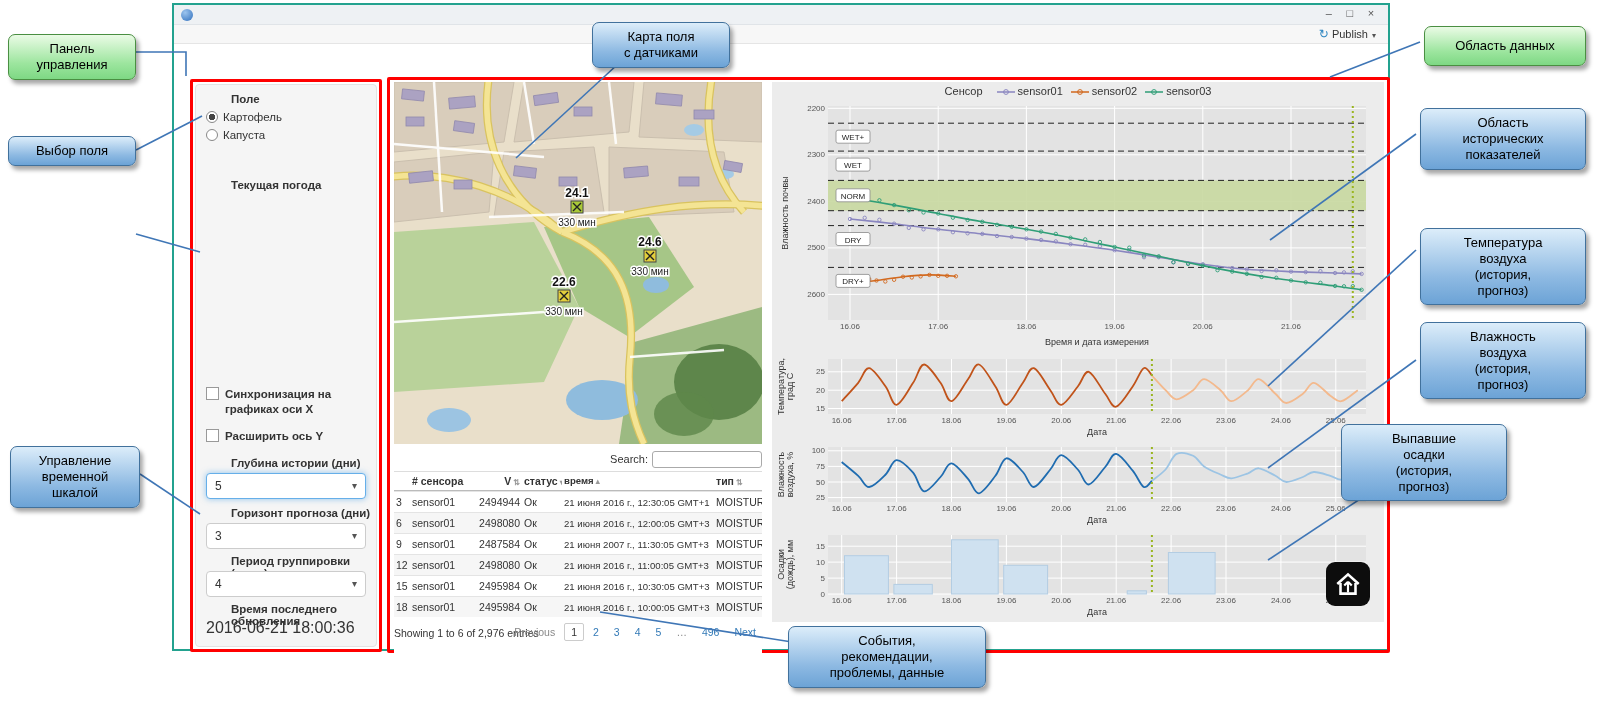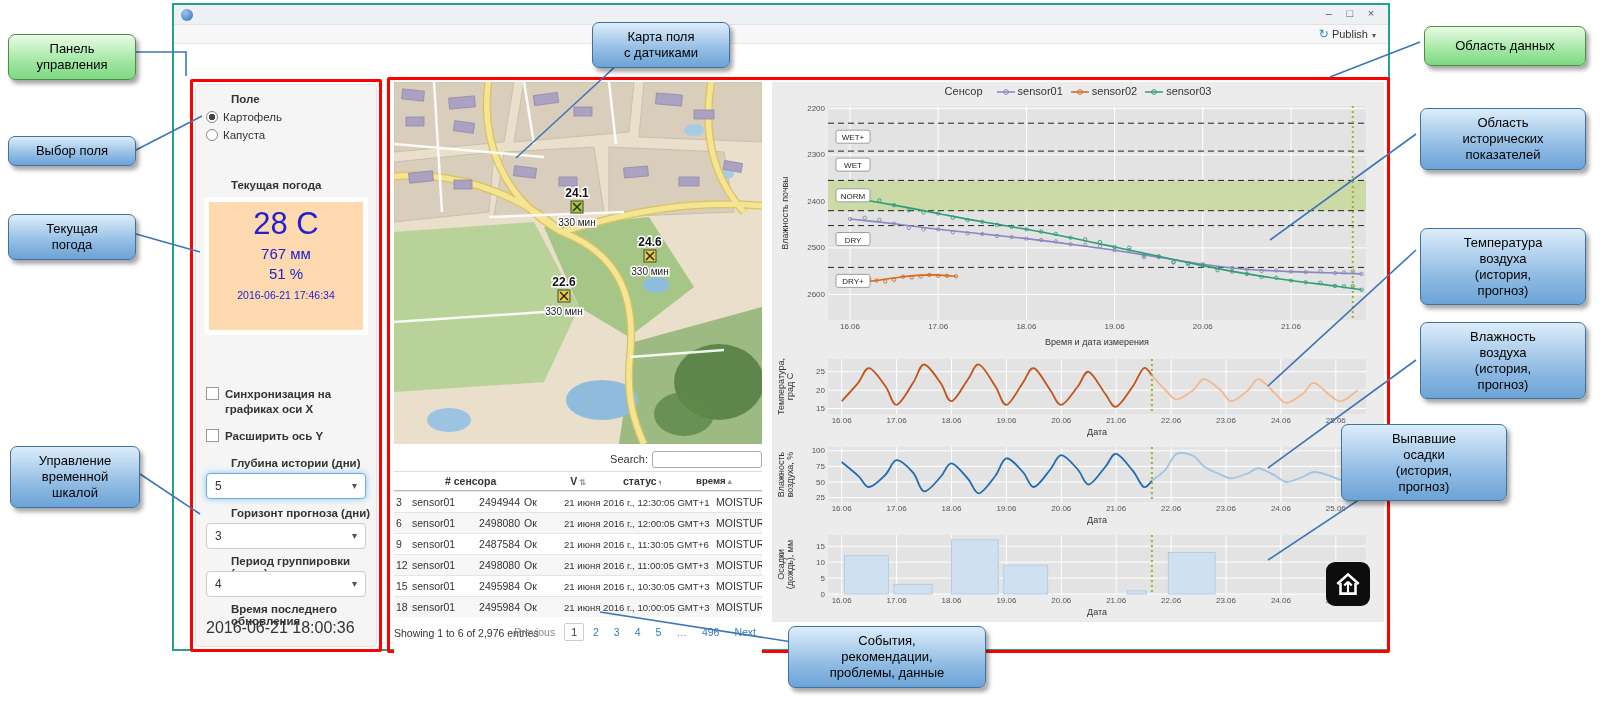--- a/index.html
+++ b/index.html
@@ -63,21 +63,21 @@
   #map{position:absolute;left:220px;top:77px;}
   .sensor-val{font-size:12px;font-weight:bold;fill:#111;text-anchor:middle;paint-order:stroke;stroke:#fff;stroke-width:3px;}
   .sensor-dur{font-size:10px;fill:#222;text-anchor:middle;paint-order:stroke;stroke:#fff;stroke-width:3px;}
 
   
   #table-block{position:absolute;left:220px;top:444px;width:368px;height:204px;background:#fff;color:#333;}
   #search-row{position:absolute;right:0;top:0;height:20px;}
   #search-row label{font-size:11px;margin-right:4px;vertical-align:middle;}
   #search-input{width:110px;height:17px;border:1px solid #aaa;border-radius:3px;font-size:10px;padding:0 3px;}
   #thead,.trow{display:grid;grid-template-columns:16px 54px 58px 40px 152px 48px;}
-  #thead{position:absolute;top:22px;left:0;right:0;font-weight:bold;font-size:10.5px;border-bottom:1px solid #bbb;border-top:1px solid #ddd;gap:33px;}
+  #thead{position:absolute;top:22px;left:0;right:0;font-weight:bold;font-size:10.5px;border-bottom:1px solid #bbb;border-top:1px solid #ddd;}
   #tbody{position:absolute;top:42px;left:0;right:0;}
   .trow{height:21px;align-items:center;border-top:1px solid #e4e4e4;font-size:10.5px;}
   .trow.alt{background:#f6f6f6;}
   .tcell{padding:2px 2px;overflow:hidden;white-space:nowrap;}
   .tcell.c2{text-align:right;}
   .tcell.c4{font-size:9.6px;}
   .tcell.th{padding:3px 2px;}
   .sort{color:#999;font-size:8px;margin-left:2px;}
   #tfoot{position:absolute;top:172px;left:0;right:0;height:26px;}
   #tinfo{position:absolute;left:0;top:6px;font-size:10.5px;}
@@ -118,22 +118,20 @@
       <line x1="1416" y1="250" x2="1268" y2="386"></line>
       <line x1="1416" y1="360" x2="1268" y2="468"></line>
       <line x1="1416" y1="462" x2="1268" y2="560"></line>
       <line x1="792" y1="642" x2="600" y2="612"></line>
     </g>
   </svg>
 
   <div class="callout green" id="co-control">Панель
 управления</div>
   <div class="callout blue" id="co-field">Выбор поля</div>
-  <div class="callout blue" id="co-weather">Текущая
-погода</div>
   <div class="callout blue" id="co-timeline">Управление
 временной
 шкалой</div>
   <div class="callout blue" id="co-map">Карта поля
 с датчиками</div>
   <div class="callout blue" id="co-history">Область
 исторических
 показателей</div>
   <div class="callout green" id="co-data">Область данных</div>
   <div class="callout blue" id="co-temp">Температура
@@ -170,28 +168,20 @@
     <div id="control-redbox"></div>
     <div id="sidebar">
       <div class="lbl" style="top:8px">Поле</div>
       <div class="radio-row" style="top:26px">
         <span class="radio sel"></span><span>Картофель</span>
       </div>
       <div class="radio-row" style="top:44px">
         <span class="radio"></span><span>Капуста</span>
       </div>
       <div class="lbl" style="top:94px">Текущая погода</div>
-      <div id="weather-box">
-        <div id="weather-inner">
-          <div id="w-temp">28 C</div>
-          <div id="w-press">767 мм</div>
-          <div id="w-hum">51 %</div>
-          <div id="w-time">2016-06-21 17:46:34</div>
-        </div>
-      </div>
       <div class="chk-row" style="top:302px">
         <span class="chk"></span><span class="chk-lbl">Синхронизация на графиках оси X</span>
       </div>
       <div class="chk-row" style="top:344px">
         <span class="chk"></span><span class="chk-lbl">Расширить ось Y</span>
       </div>
       <div class="lbl" style="top:372px">Глубина истории (дни)</div>
       <div class="select focus" style="top:388px">
         <span>5</span><span class="caret">▾</span>
       </div>
@@ -322,21 +312,21 @@
             <div class="tcell c2">2498080</div>
             <div class="tcell c3">Ок</div>
             <div class="tcell c4">21 июня 2016 г., 12:00:05 GMT+3</div>
             <div class="tcell c5">MOISTURE</div>
           </div>
           <div class="trow">
             <div class="tcell c0">9</div>
             <div class="tcell c1">sensor01</div>
             <div class="tcell c2">2487584</div>
             <div class="tcell c3">Ок</div>
-            <div class="tcell c4">21 июня 2016 г., 11:30:05 GMT+6</div>
+            <div class="tcell c4">21 июня 2007 г., 11:30:05 GMT+3</div>
             <div class="tcell c5">MOISTURE</div>
           </div>
           <div class="trow alt">
             <div class="tcell c0">12</div>
             <div class="tcell c1">sensor01</div>
             <div class="tcell c2">2498080</div>
             <div class="tcell c3">Ок</div>
             <div class="tcell c4">21 июня 2016 г., 11:00:05 GMT+3</div>
             <div class="tcell c5">MOISTURE</div>
           </div>

